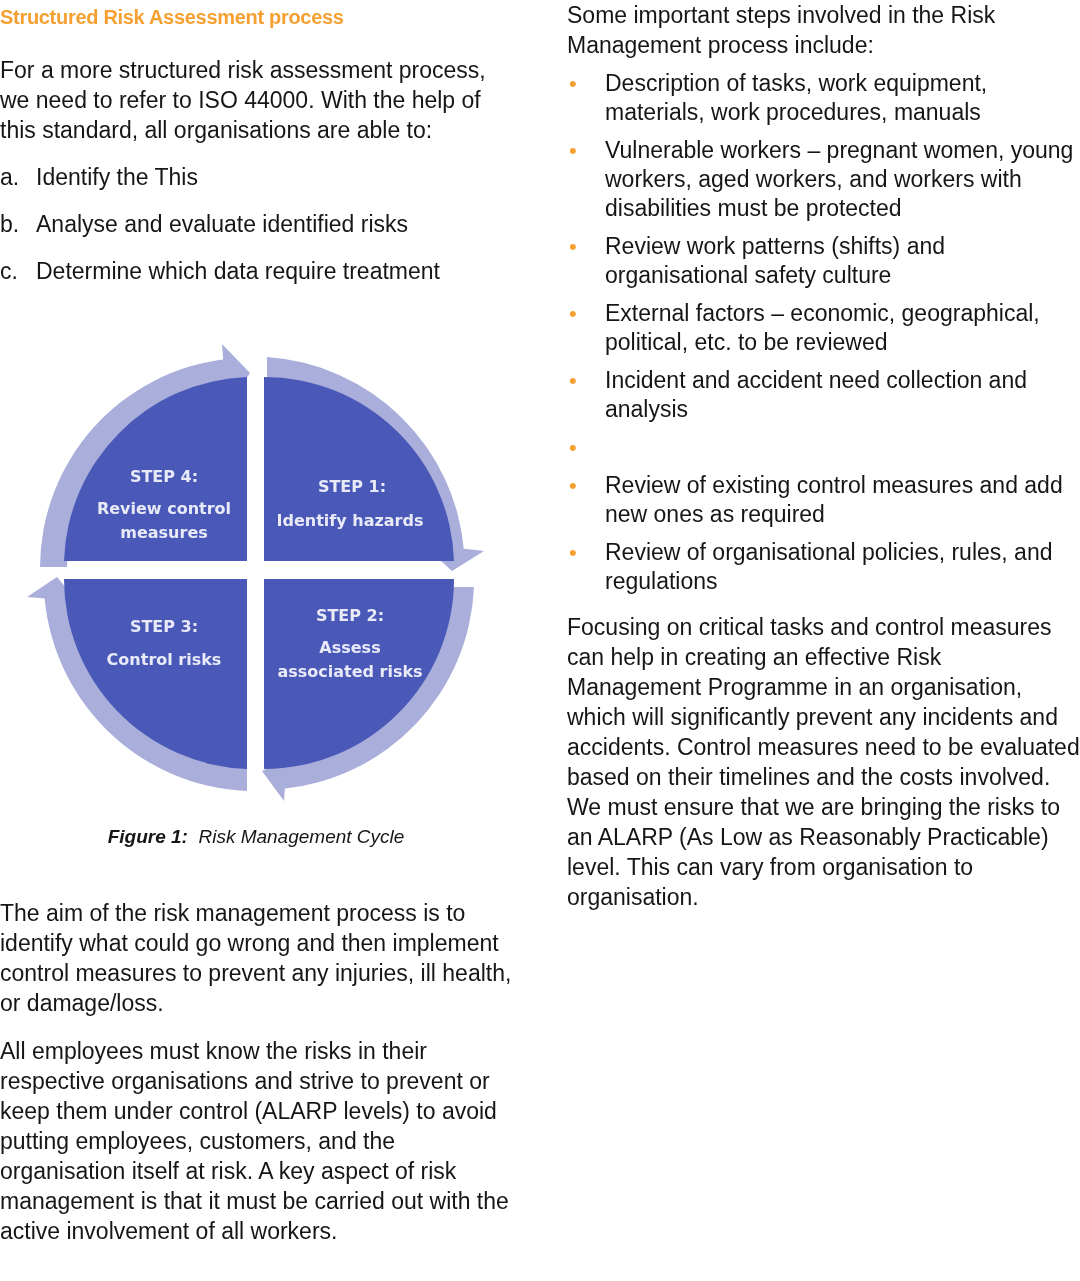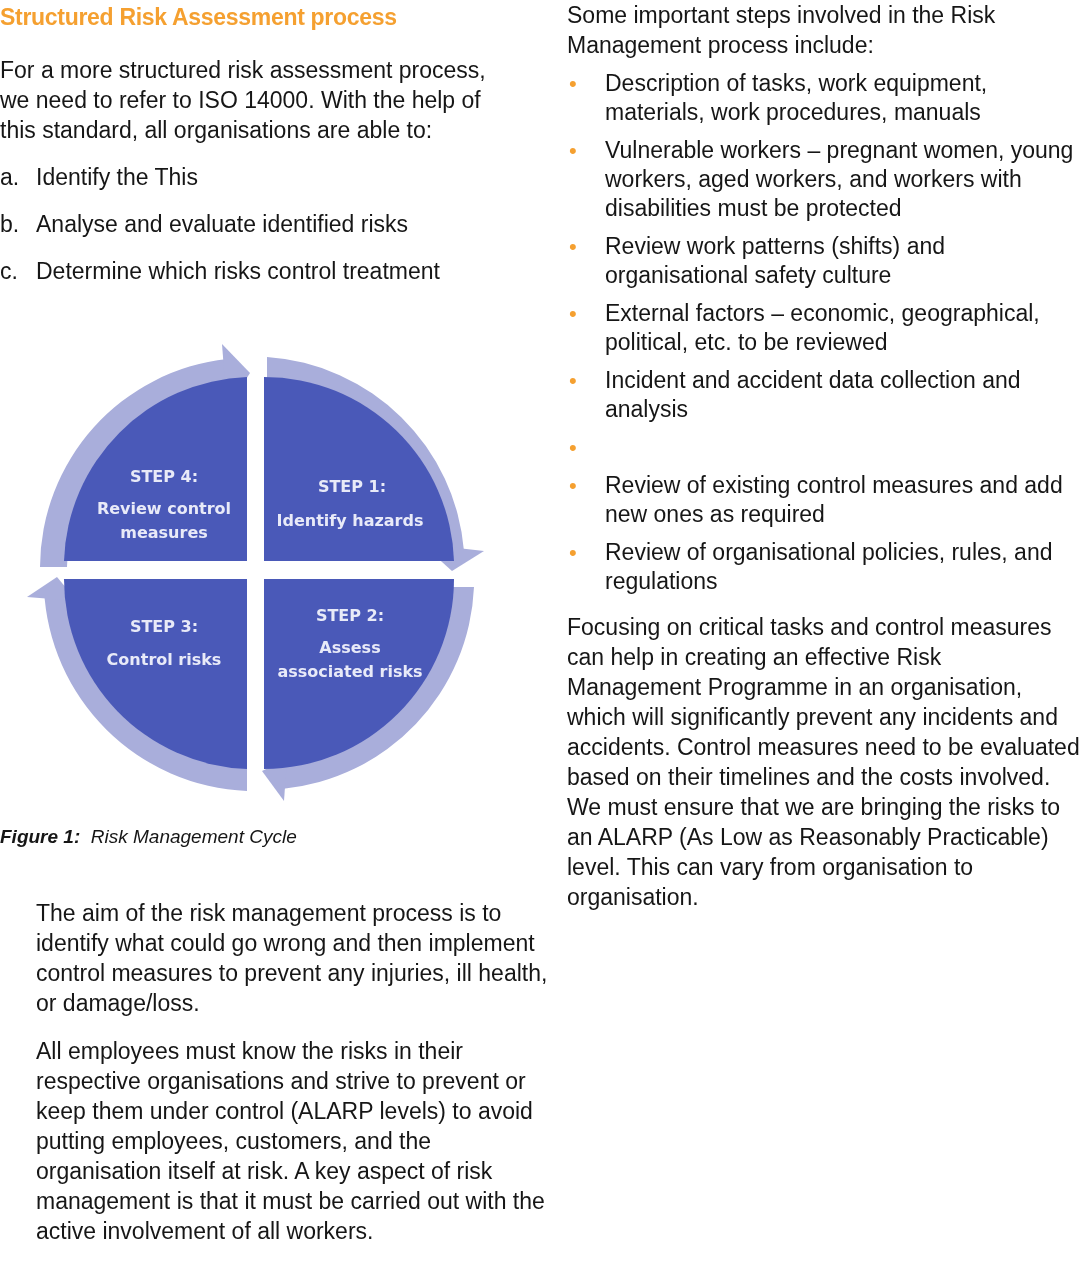--- a/index.html
+++ b/index.html
@@ -4,53 +4,53 @@
 <style>
   html, body { margin: 0; padding: 0; background: #ffffff; }
   body {
     width: 1080px; height: 1281px; position: relative; overflow: hidden;
     font-family: "Liberation Sans", "DejaVu Sans", sans-serif;
     color: #161616;
   }
   .col-left { position: absolute; left: 0; top: 0; width: 520px; }
   .col-right { position: absolute; left: 567px; top: 0; width: 513px; }
   h2 {
-    margin: 0; color: #f5a030; font-weight: bold; font-size: 23px; line-height: 34px;
+    margin: 0; color: #f5a030; font-weight: bold; font-size: 20px; line-height: 34px;
     letter-spacing: -0.3px;
   }
   p { margin: 0; font-size: 23px; line-height: 30px; }
   .alpha-list { list-style: none; margin: 0; padding: 0; }
   .alpha-list li { font-size: 23px; line-height: 29px; display: flex; margin-top: 18px; }
   .alpha-list .marker { width: 36px; flex: none; }
   .bullets { list-style: none; margin: 0; padding: 0; }
   .bullets li { display: flex; font-size: 23px; line-height: 29px; margin-top: 9px; }
   .bullets .dot { width: 36px; flex: none; color: #f5a030; font-size: 22px; padding-left: 2px; }
   .figure { position: absolute; left: 22px; top: 339px; width: 470px; height: 470px; }
-  .caption { position: absolute; left: 0; top: 826px; width: 512px; text-align: left; font-size: 19px; font-style: italic; }
+  .caption { position: absolute; left: 0; top: 826px; width: 512px; text-align: center; font-size: 19px; font-style: italic; }
   .caption b { font-weight: bold; }
   .step-label { fill: #e8eaf8; font-family: "DejaVu Sans", sans-serif; font-weight: bold; font-size: 16px; text-anchor: middle; }
 </style>
 </head>
 <body>
 
 <div class="col-left">
   <h2>Structured Risk Assessment process</h2>
-  <p style="margin-top:21px;">For a more structured risk assessment process, we need to refer to ISO 14000. With the help of this standard, all organisations are able to:</p>
+  <p style="margin-top:21px;">For a more structured risk assessment process, we need to refer to ISO 44000. With the help of this standard, all organisations are able to:</p>
   <ul class="alpha-list">
     <li>
         <span class="marker">a.</span>
         <span>Identify the This</span>
       </li>
     <li>
         <span class="marker">b.</span>
         <span>Analyse and evaluate identified risks</span>
       </li>
     <li>
         <span class="marker">c.</span>
-        <span>Determine which risks control treatment</span>
+        <span>Determine which data require treatment</span>
       </li>
   </ul>
 </div>
 
 <div class="figure">
   <svg width="470" height="470" viewBox="0 0 470 470">
 
     <g fill="#a9aedb">
 
       <path d="M18 228 A210 210 0 0 1 205 20 L205 48 A183 183 0 0 0 45 228 Z"></path>
@@ -83,21 +83,21 @@
     <text class="step-label" x="142" y="175">Review control</text>
     <text class="step-label" x="142" y="199">measures</text>
   </svg>
 </div>
 
 <div class="caption">
   <b>Figure 1:</b>&nbsp;
   <span>Risk Management Cycle</span>
 </div>
 
-<div style="position:absolute; left:0; top:898px; width:520px;padding-left:36px;">
+<div style="position:absolute; left:0; top:898px; width:520px;">
   <p>The aim of the risk management process is to identify what could go wrong and then implement control measures to prevent any injuries, ill health, or damage/loss.</p>
   <p style="margin-top:18px;">All employees must know the risks in their respective organisations and strive to prevent or keep them under control (ALARP levels) to avoid putting employees, customers, and the organisation itself at risk. A key aspect of risk management is that it must be carried out with the active involvement of all workers.</p>
 </div>
 
 <div class="col-right">
   <p>Some important steps involved in the Risk Management process include:</p>
   <ul class="bullets">
     <li>
         <span class="dot">•</span>
         <span>Description of tasks, work equipment, materials, work procedures, manuals</span>
@@ -109,21 +109,21 @@
     <li>
         <span class="dot">•</span>
         <span>Review work patterns (shifts) and organisational safety culture</span>
       </li>
     <li>
         <span class="dot">•</span>
         <span>External factors – economic, geographical, political, etc. to be reviewed</span>
       </li>
     <li>
         <span class="dot">•</span>
-        <span>Incident and accident data collection and analysis</span>
+        <span>Incident and accident need collection and analysis</span>
       </li>
     <li>
         <span class="dot">•</span>
       </li>
     <li>
         <span class="dot">•</span>
         <span>Review of existing control measures and add new ones as required</span>
       </li>
     <li>
         <span class="dot">•</span>

